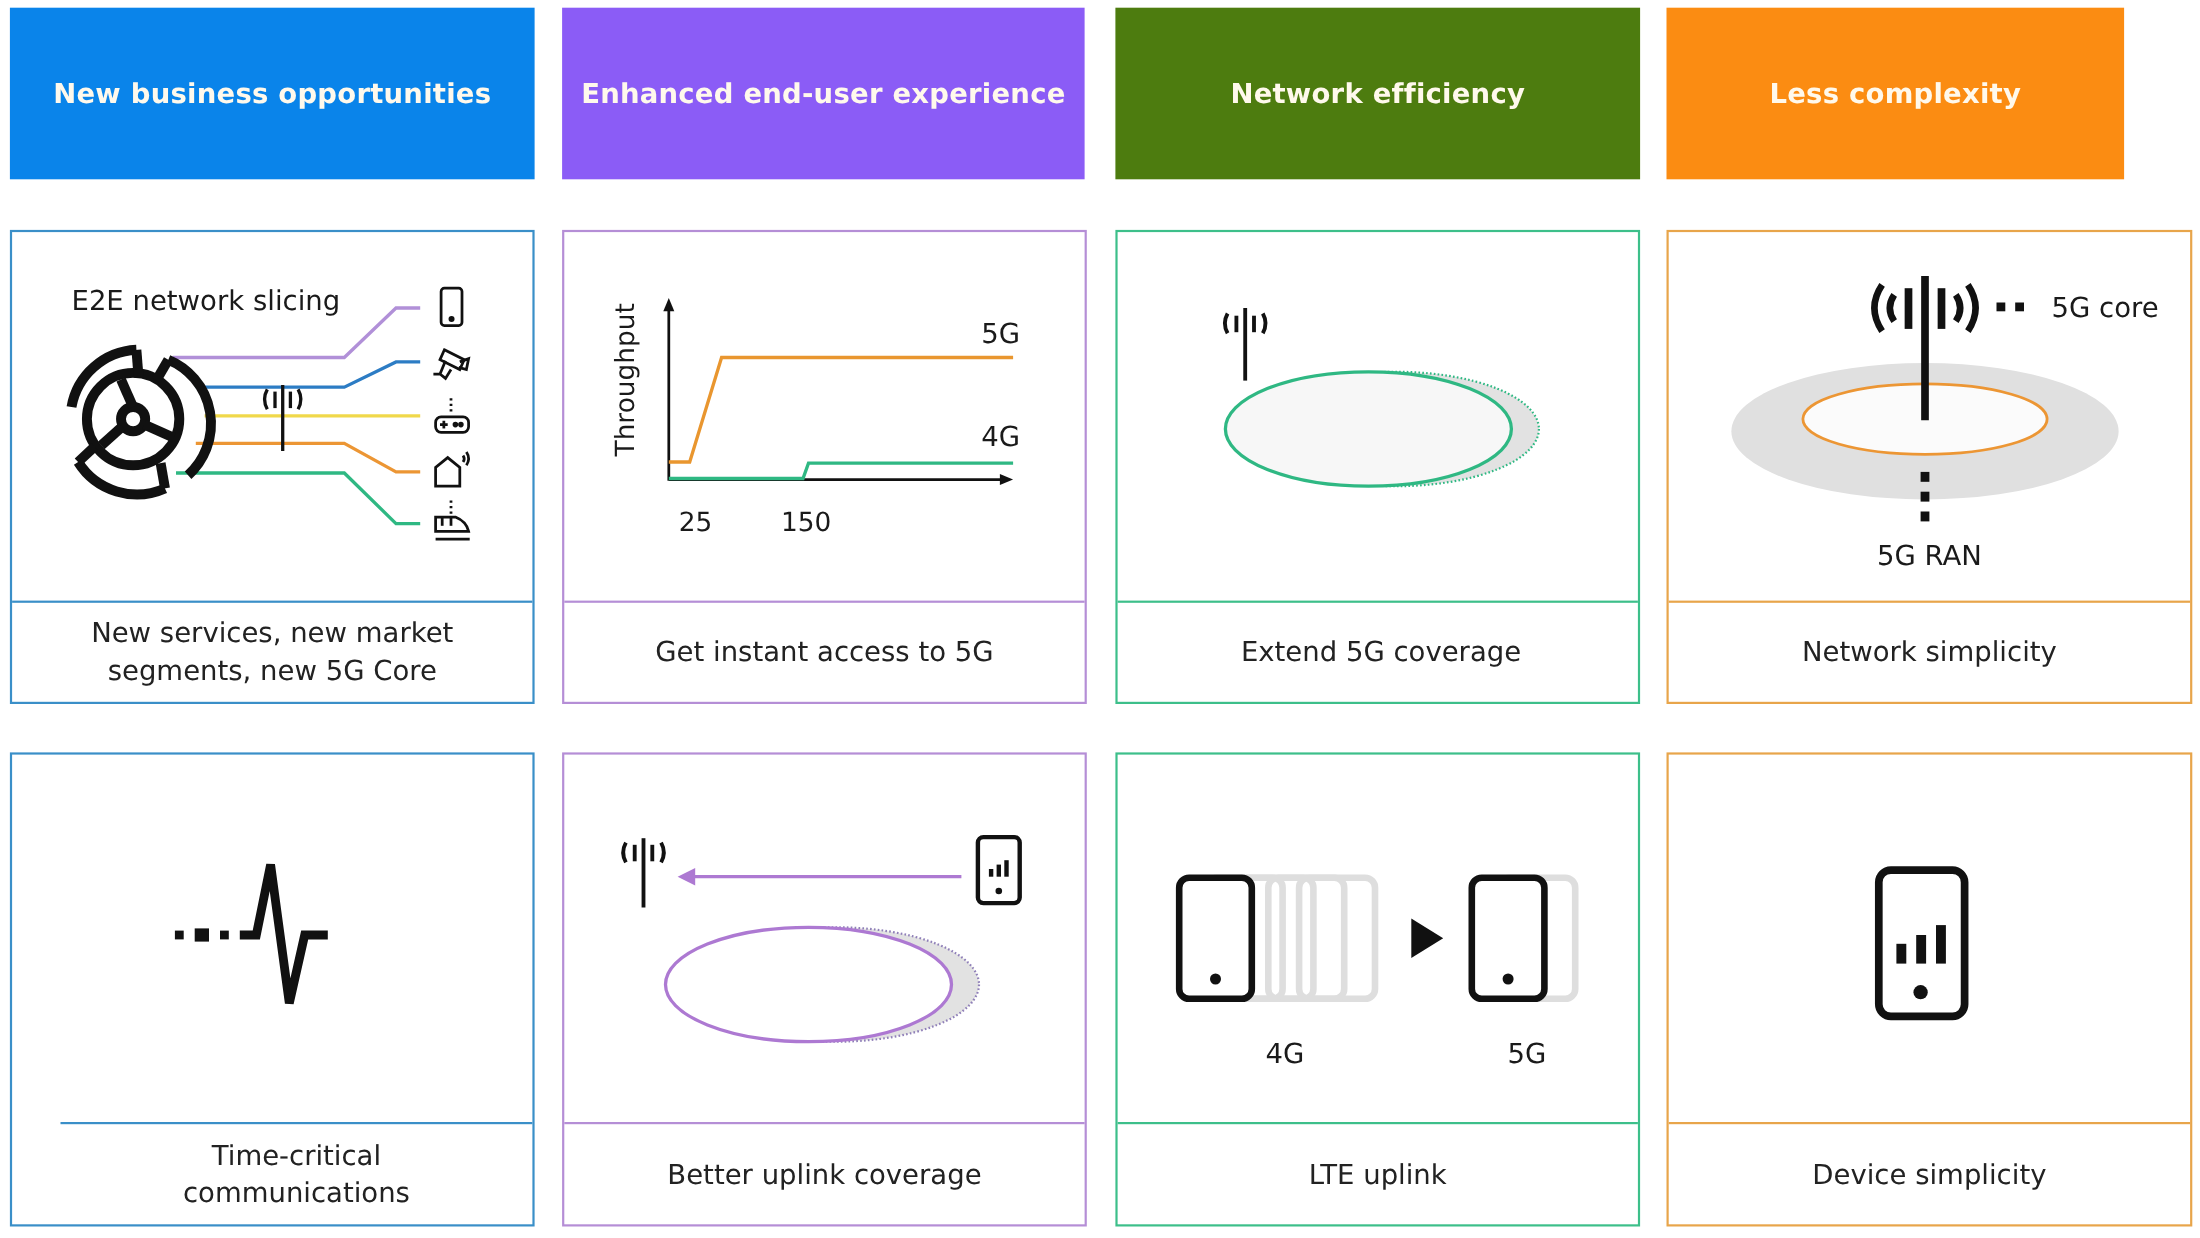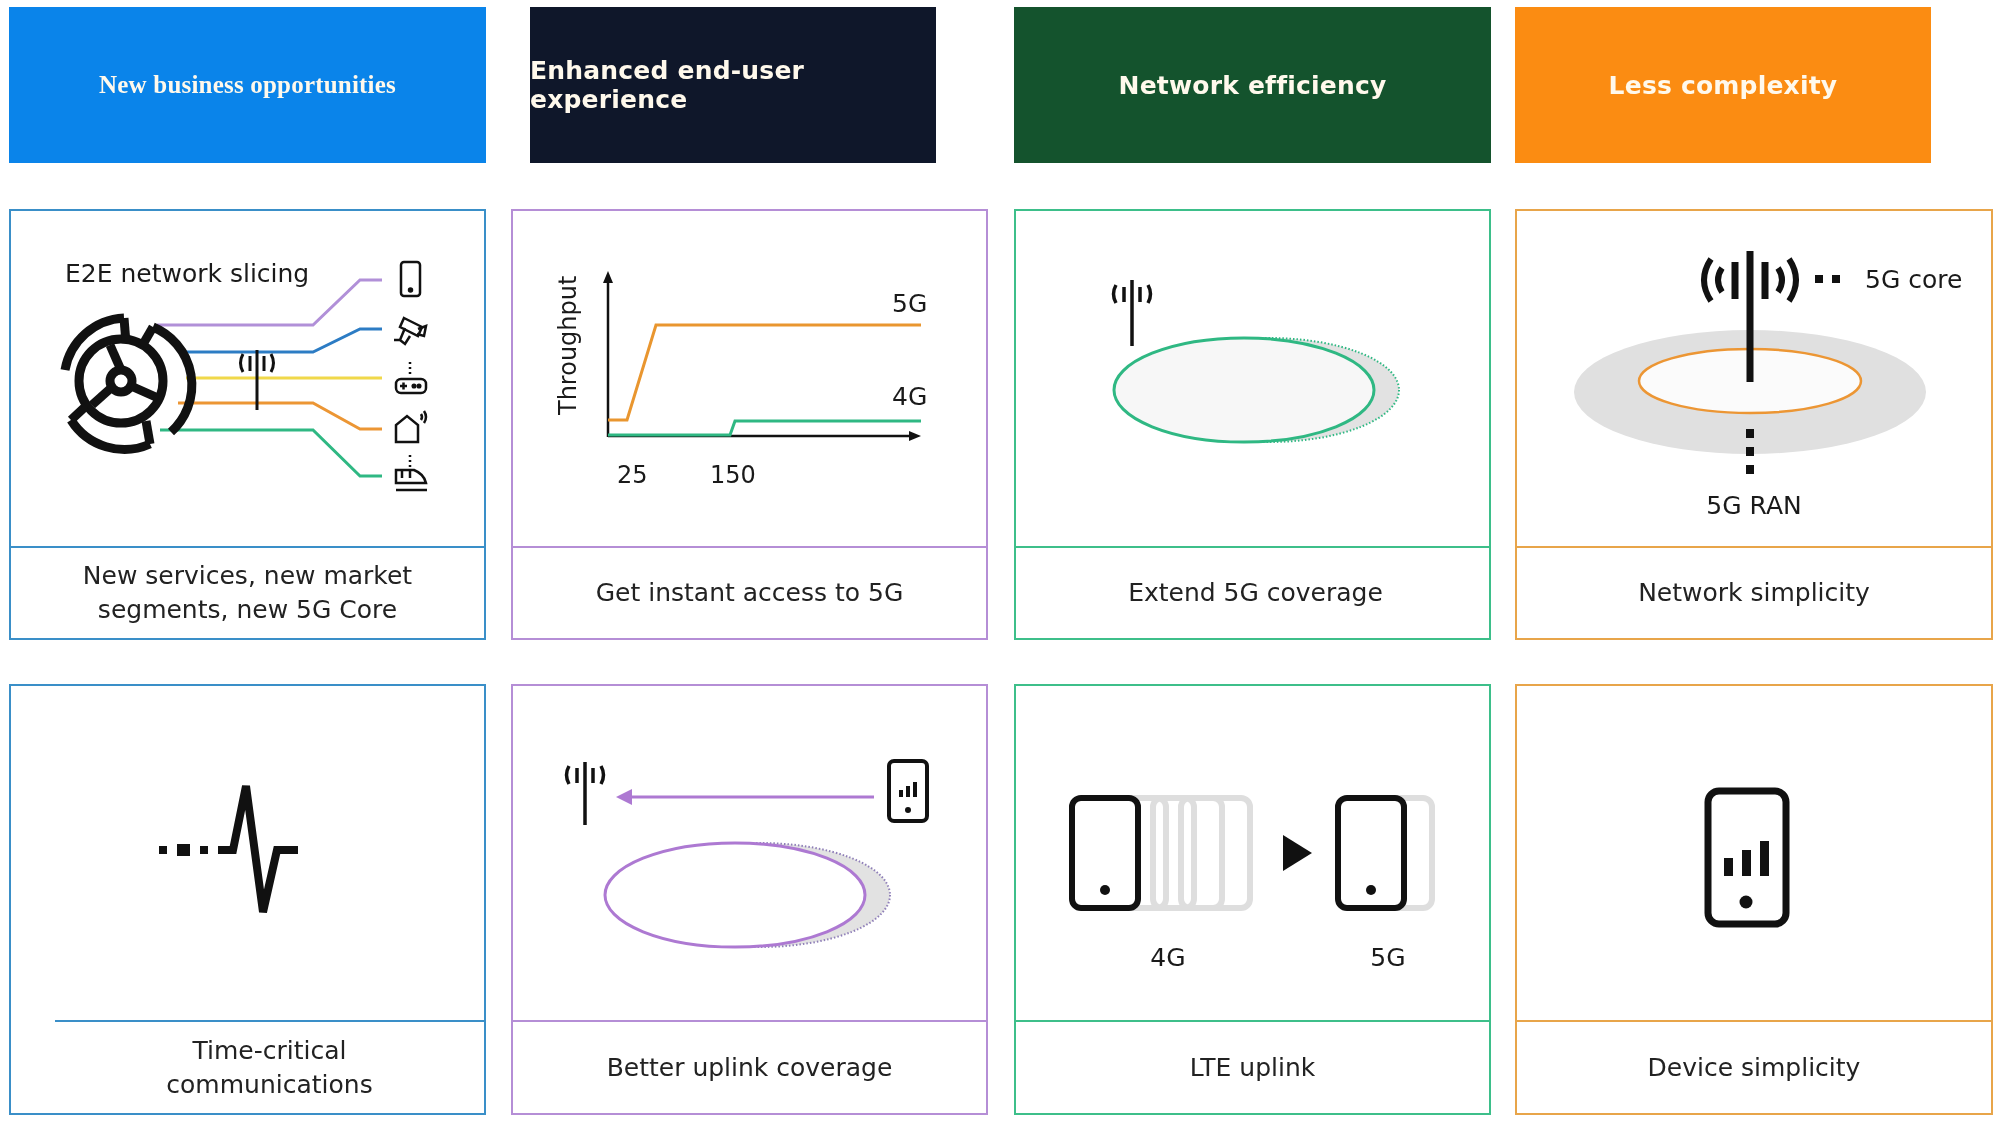--- a/index.html
+++ b/index.html
@@ -18,27 +18,27 @@
   .c1 { left:9px; width:477px; }
   .c2 { left:511px; width:477px; }
   .c3 { left:1014px; width:477px; }
   .c4 { left:1515px; width:478px; }
   svg.overlay { position:absolute; left:0; top:0; width:2000px; height:1125px; pointer-events:none; }
   svg text { font-family:"DejaVu Sans", "Liberation Sans", sans-serif; }
 </style>
 </head>
 <body>
 
-<div class="header" style="left:9px;width:477px;background:#0a84ea;font-family:Liberation Serif, serif;">
+<div class="header" style="left:9px;width:477px;background:#0a84ea;">
   <span>New business opportunities</span>
 </div>
-<div class="header" style="left:530px;width:406px;background:#0f172a;">
+<div class="header" style="left:511px;width:475px;background:#8b5cf6;">
   <span>Enhanced end-user experience</span>
 </div>
-<div class="header" style="left:1014px;width:477px;background:#14532d;">
+<div class="header" style="left:1014px;width:477px;background:#4d7c0f;">
   <span>Network efficiency</span>
 </div>
 <div class="header" style="left:1515px;width:416px;background:#fb8c12;">
   <span>Less complexity</span>
 </div>
 
 <div class="card row1 c1" style="border-color:#3a8fc8;">
   <div class="caption" style="border-color:#3a8fc8;">New services, new market segments, new 5G Core</div>
 </div>
 <div class="card row1 c2" style="border-color:#b58ed6;">

